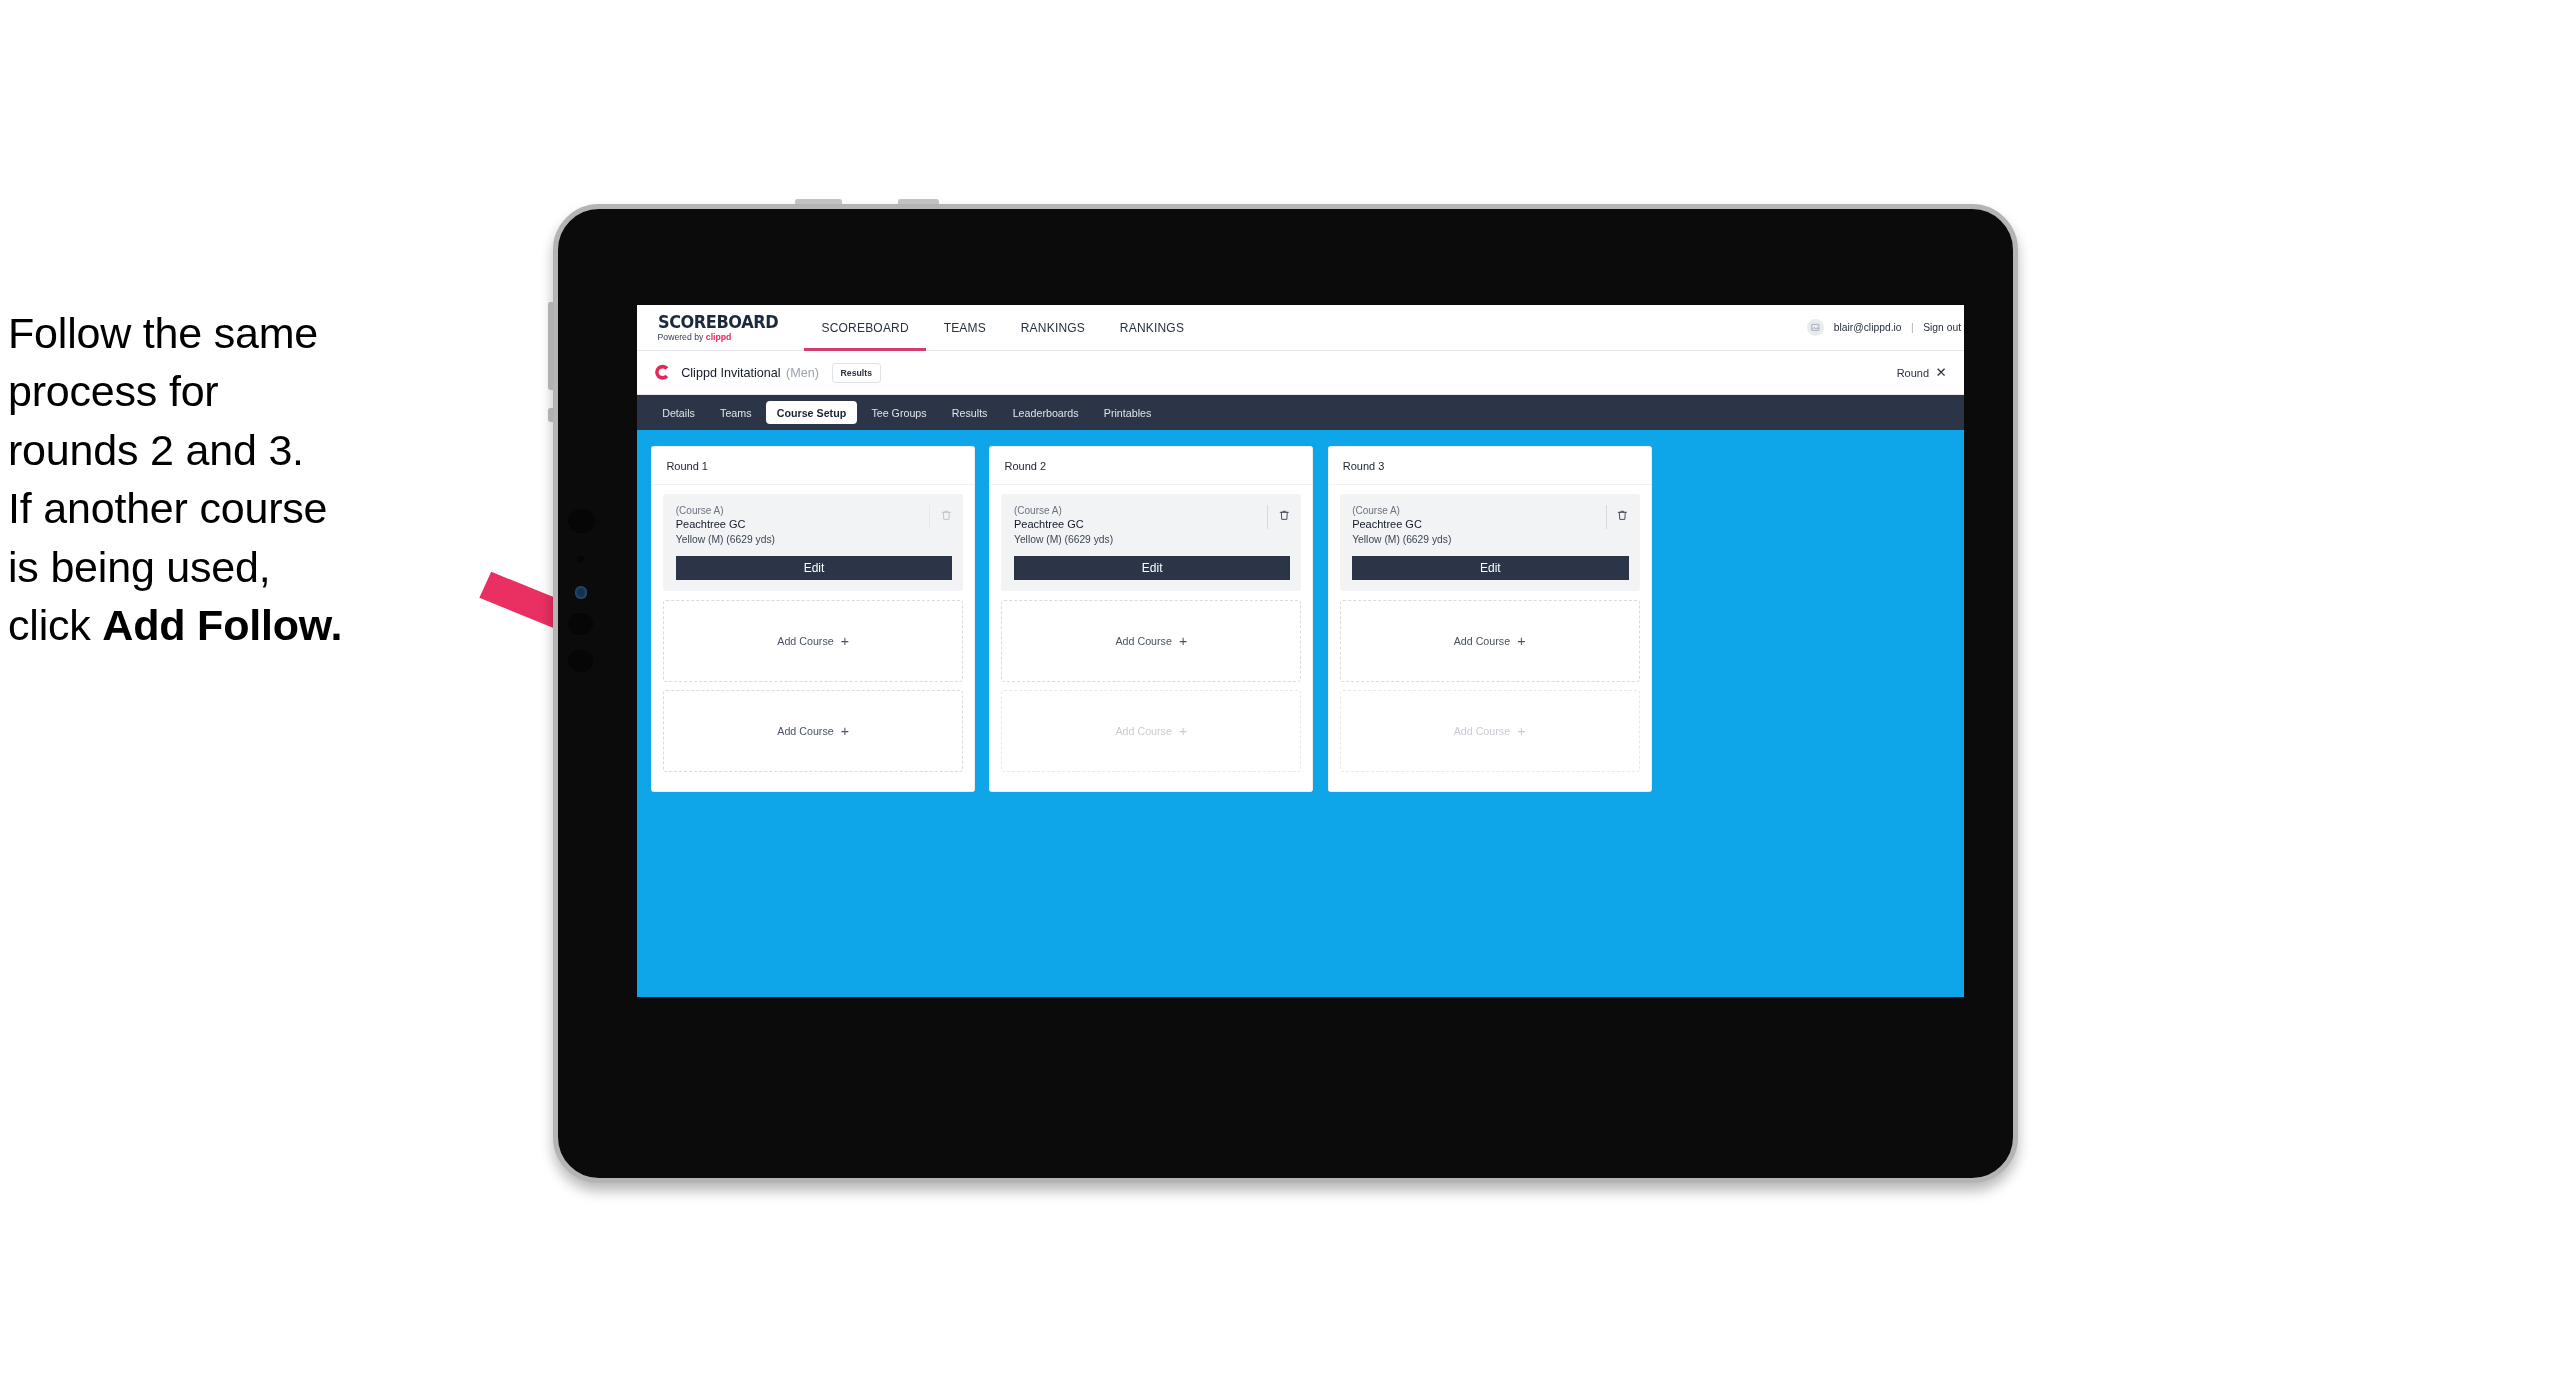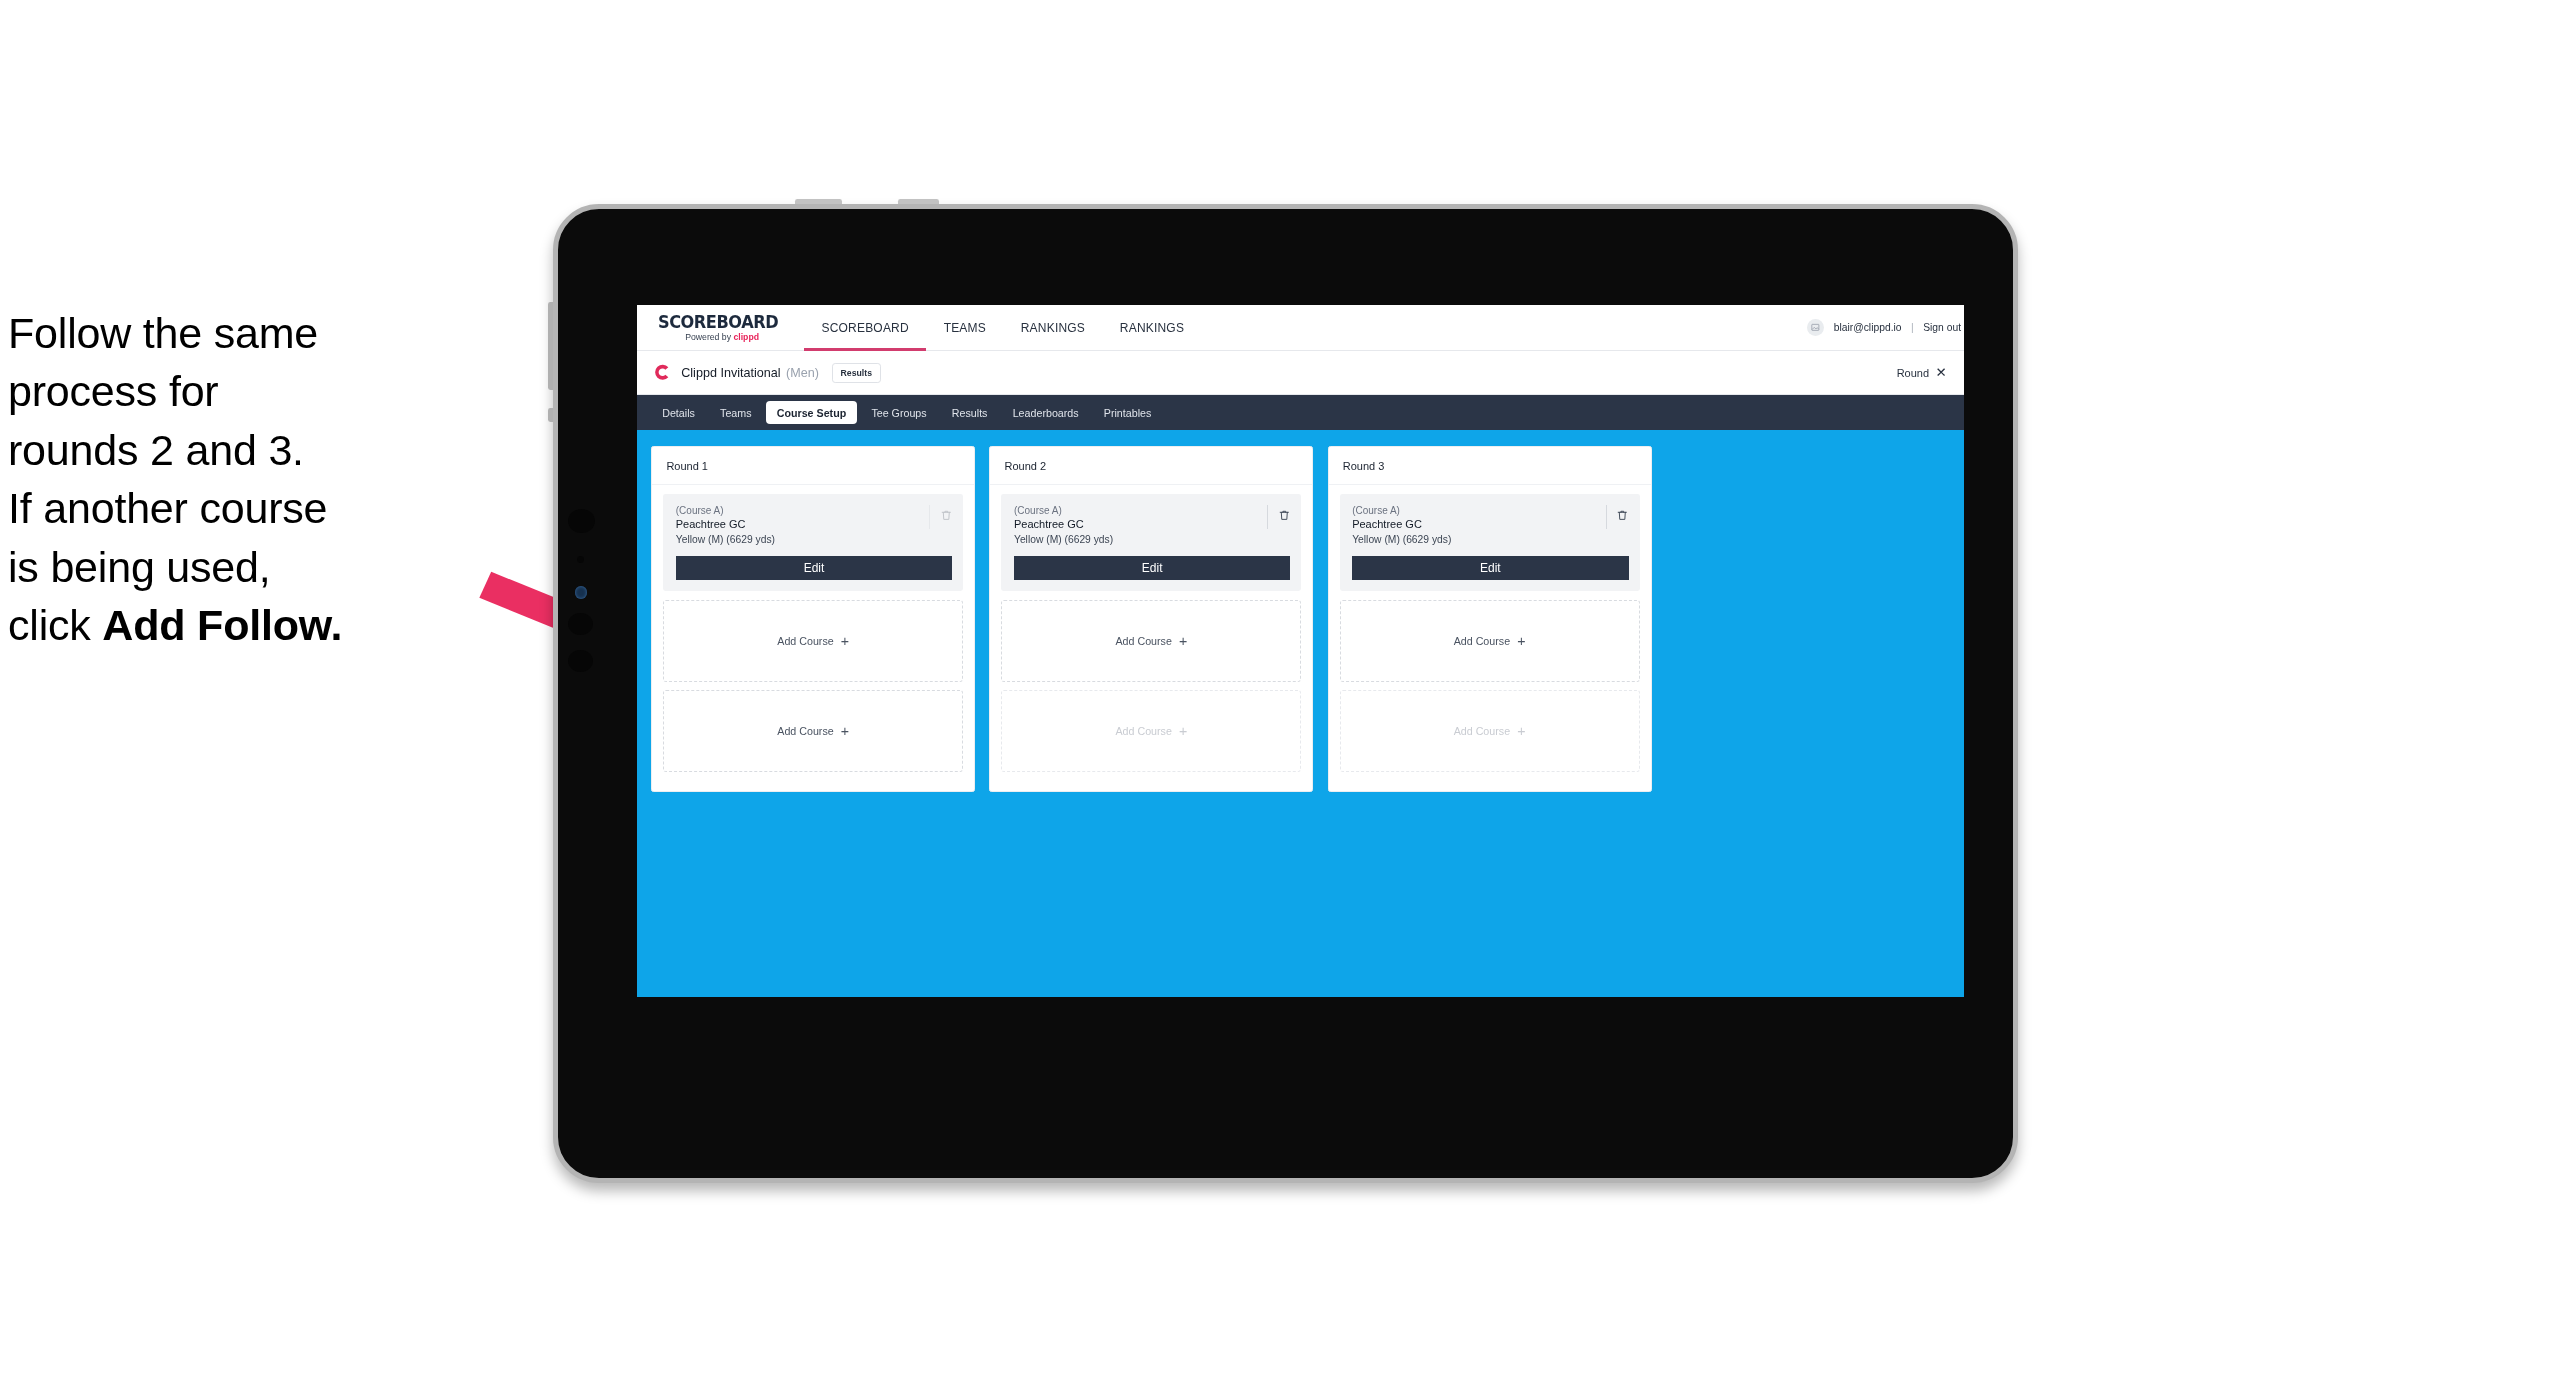--- a/index.html
+++ b/index.html
@@ -54,21 +54,21 @@
   .topbar {
     height: 46px; background: #ffffff; display: flex; align-items: center;
     border-bottom: 0.8px solid #e6e8ec; position: relative;
   }
   .logo-block { padding: 0 17.4px 0 20.5px; line-height: 1; }
   .logo-main {
     font-family: "DejaVu Sans", sans-serif;
     font-weight: 700; font-size: 17.4px; letter-spacing: -0.5px;
     color: #1d2a3d; transform: scaleX(0.93); transform-origin: left center;
   }
-  .logo-sub { font-size: 8.7px; color: #374151; margin-top: 1.6px; white-space: nowrap; text-align: center; }
+  .logo-sub { font-size: 8.7px; color: #374151; margin-top: 1.6px; white-space: nowrap; }
   .logo-sub .clippd { color: #e8235a; font-weight: 700; }
 
   .navtabs { display: flex; align-items: stretch; height: 46px; }
   .navtab {
     display: flex; align-items: center; padding: 0 17.4px;
     font-size: 12px; color: #28313f; letter-spacing: 0.2px;
     position: relative; cursor: pointer; white-space: nowrap;
   }
   .navtab.active::after {
     content: ""; position: absolute; left: 0; right: 0; bottom: 0;

